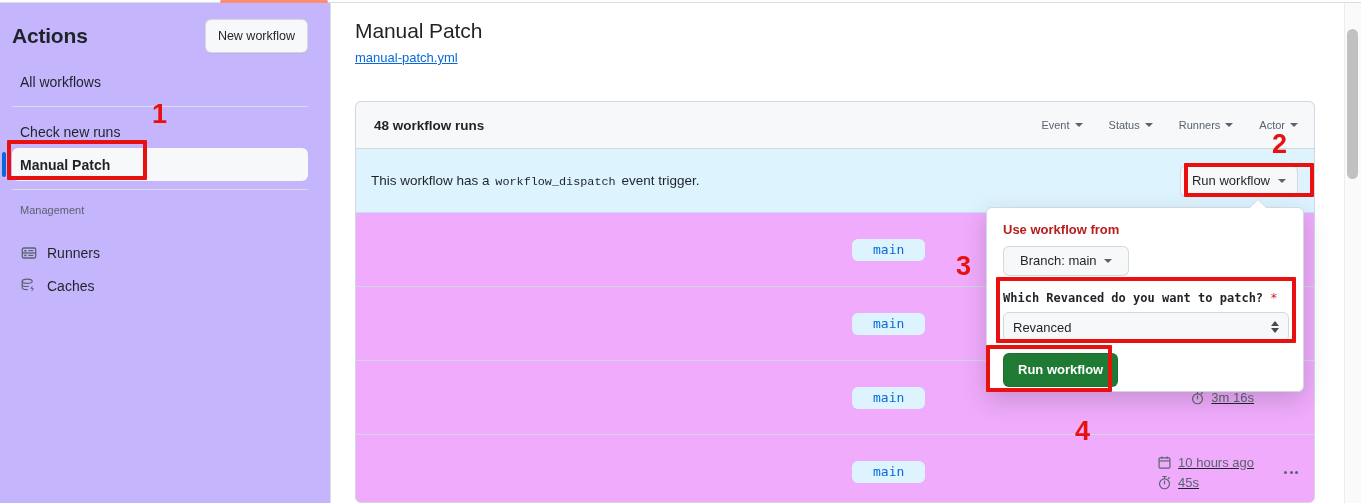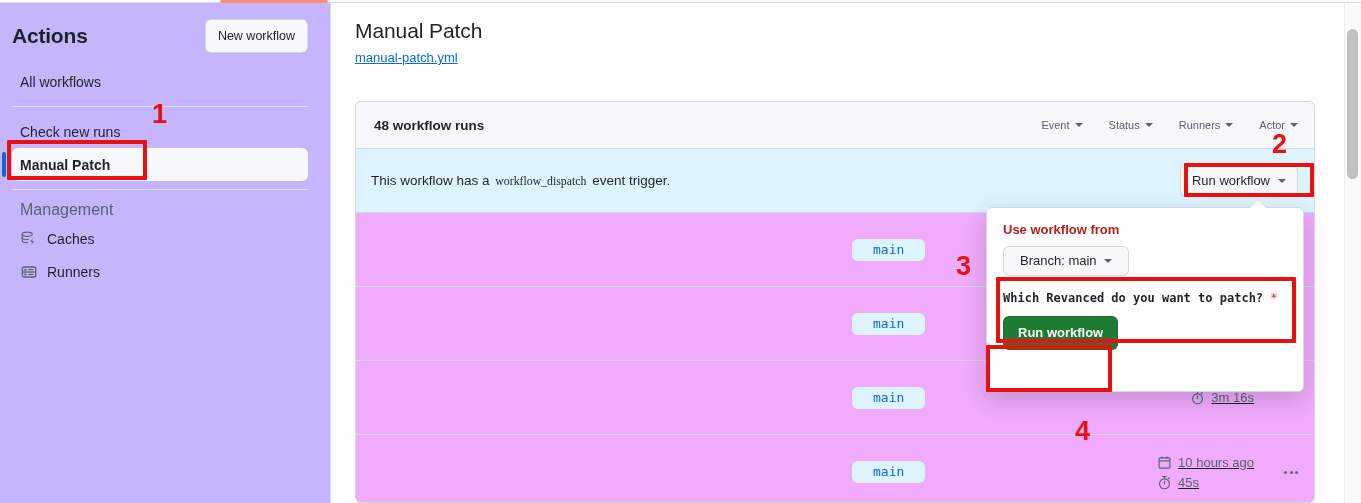--- a/index.html
+++ b/index.html
@@ -59,22 +59,22 @@
     background: #f6f8fa; font-weight: 600;
   }
   .nav-item.selected::before {
     content: ""; position: absolute; left: -10px; top: 4px;
     width: 4px; height: 25px; background: #0969da; border-radius: 6px;
   }
   .nav-sep {
     height: 1px; background: #d8dee4; margin: 8px 22px 8px 12px;
   }
   .nav-section-label {
-    font-size: 16px; color: #59636e; padding: 0 8px;
-    margin: 0 22px 0 12px; height: 24px; display: flex; align-items: center;
+    font-size: 11px; color: #59636e; padding: 0 8px;
+    margin: 0 22px 14px 12px; height: 24px; display: flex; align-items: center;
   }
   .nav-item .nav-icon {
     width: 18px; height: 18px; margin-right: 9px; flex: 0 0 18px;
     display: flex; align-items: center; justify-content: center; color: #59636e;
   }
 
   
   .main {
     position: absolute; left: 331px; top: 3px; width: 1009px; height: 500px;
     background: #ffffff; overflow: hidden;
@@ -126,21 +126,21 @@
   }
 
   .dispatch-banner {
     position: relative; height: 64px; background: #ddf4ff;
     border-bottom: 1px solid #b6e3ff;
     display: flex; align-items: center; justify-content: space-between;
     padding: 0 16px 0 15px;
   }
   .dispatch-text { font-size: 13.5px; color: #1f2328; }
   .mono {
-    font-family: Liberation Serif, serif;
+    font-family: Liberation Mono, monospace;
     font-size: 11.8px; color: #1f2328; padding: 0 2px; margin-top: 16px;
   }
   .run-wf-btn {
     font-size: 13px; color: #1f2328; background: #f6f8fa;
     border: 1px solid rgba(31,35,40,0.15); border-radius: 6px;
     padding: 5px 11px; display: flex; align-items: center; gap: 8px;
     line-height: 20px; box-shadow: 0 1px 0 rgba(31,35,40,0.04);
   }
 
   
@@ -255,47 +255,47 @@
         <span>Check new runs</span>
       </div>
 
       <div class="nav-item selected">
         <span>Manual Patch</span>
       </div>
 
       <div class="nav-sep"></div>
 
       <div class="nav-section-label">Management</div>
-
-      <div class="nav-item">
-        <span class="nav-icon">
-          <svg viewBox="0 0 16 16" width="16" height="16" fill="currentColor" aria-hidden="true">
-            <ellipse cx="6.2" cy="3.2" rx="5" ry="2.1" fill="none" stroke="currentColor" stroke-width="1.2"></ellipse>
-            <path d="M1.2 3.2v3.2c0 1.15 2.24 2.1 5 2.1 0.5 0 1-.03 1.45-.09" fill="none" stroke="currentColor" stroke-width="1.2"></path>
-            <path d="M1.2 6.4v3.2c0 1.15 2.24 2.1 5 2.1 0.2 0 .4 0 .6-.01" fill="none" stroke="currentColor" stroke-width="1.2"></path>
-            <path d="M11.6 7.3l-2.4 3.4h1.9l-.6 3.1 2.6-3.6h-2l.5-2.9z" fill="currentColor"></path>
-          </svg>
-        </span>
-        <span>Caches</span>
-      </div>
 
       <div class="nav-item">
         <span class="nav-icon">
           <svg viewBox="0 0 16 16" width="16" height="16" aria-hidden="true">
             <rect x="1.3" y="3" width="13.4" height="10" rx="1.6" fill="none" stroke="currentColor" stroke-width="1.3"></rect>
             <line x1="1.3" y1="8" x2="14.7" y2="8" stroke="currentColor" stroke-width="1.3"></line>
             <rect x="3.2" y="5" width="2.3" height="1.6" fill="currentColor"></rect>
             <rect x="3.2" y="9.6" width="2.3" height="1.6" fill="currentColor"></rect>
             <line x1="7.3" y1="5.6" x2="12.4" y2="5.6" stroke="currentColor" stroke-width="1.2"></line>
             <line x1="7.3" y1="10.4" x2="12.4" y2="10.4" stroke="currentColor" stroke-width="1.2"></line>
           </svg>
         </span>
         <span>Runners</span>
       </div>
 
+      <div class="nav-item">
+        <span class="nav-icon">
+          <svg viewBox="0 0 16 16" width="16" height="16" fill="currentColor" aria-hidden="true">
+            <ellipse cx="6.2" cy="3.2" rx="5" ry="2.1" fill="none" stroke="currentColor" stroke-width="1.2"></ellipse>
+            <path d="M1.2 3.2v3.2c0 1.15 2.24 2.1 5 2.1 0.5 0 1-.03 1.45-.09" fill="none" stroke="currentColor" stroke-width="1.2"></path>
+            <path d="M1.2 6.4v3.2c0 1.15 2.24 2.1 5 2.1 0.2 0 .4 0 .6-.01" fill="none" stroke="currentColor" stroke-width="1.2"></path>
+            <path d="M11.6 7.3l-2.4 3.4h1.9l-.6 3.1 2.6-3.6h-2l.5-2.9z" fill="currentColor"></path>
+          </svg>
+        </span>
+        <span>Caches</span>
+      </div>
+
     </div>
   </div>
   <div class="sidebar-divider-v"></div>
 
   <div class="main">
 
     <div class="main-header">
       <div>
         <div class="wf-title">Manual Patch</div>
         <a class="wf-file" href="#">manual-patch.yml</a>
@@ -402,20 +402,27 @@
     <div class="panel-inner">
       <div class="panel-label">Use workflow from</div>
       <div class="branch-select">
         <span>Branch: main</span>
         <span class="caret-dn"></span>
       </div>
       <div class="field-label">
         <span>Which Revanced do you want to patch?</span>
         <span class="req-star">*</span>
       </div>
+      <div class="wf-input-select">
+        <span>Revanced</span>
+        <span class="updown">
+          <span class="up"></span>
+            <span class="dn"></span>
+        </span>
+      </div>
       <div class="green-btn">Run workflow</div>
     </div>
   </div>
 
   <div class="anno-box" style="left:7px; top:140px; width:140px; height:40px;"></div>
   <div class="anno-num" style="left:152px; top:101px;">1</div>
 
   <div class="anno-box" style="left:1184px; top:163px; width:130px; height:34px;"></div>
   <div class="anno-num" style="left:1272px; top:131px;">2</div>
 

